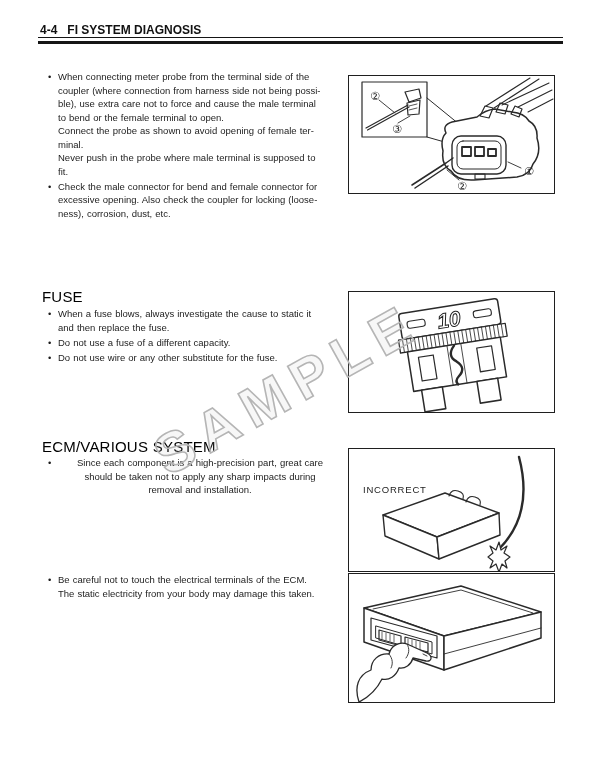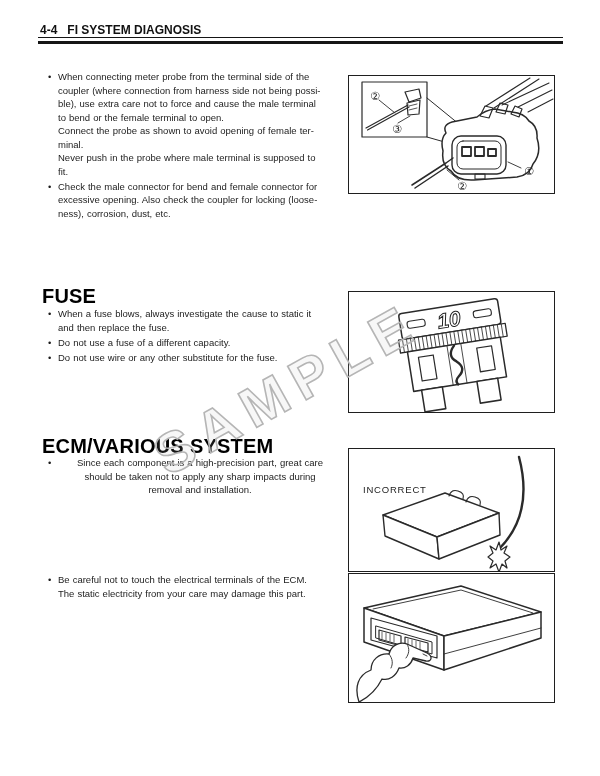--- a/index.html
+++ b/index.html
@@ -13,21 +13,21 @@
   .rule-thin{position:absolute;top:37px;left:38px;right:37px;height:1.4px;background:#151515;}
   .rule-thick{position:absolute;top:41px;left:38px;right:37px;height:3px;background:#151515;}
   
   .tcol{position:absolute;left:42px;width:300px;font-size:9.5px;line-height:13.5px;word-spacing:0.4px;}
   .sec{position:absolute;left:0;width:100%;}
   ul.blist{margin:0;padding:0 0 0 16px;list-style:none;}
   ul.blist li{position:relative;white-space:pre;margin:0 0 1.5px 0;}
   ul.blist li::before{content:"\2022";position:absolute;left:-10px;top:0;}
   .captions{margin-left:148px;white-space:pre;}
   .captions div{margin:0;}
-  h2.shead{margin:0;font-size:20px;line-height:17px;font-weight:bold;color:#000;letter-spacing:0.2px;}
+  h2.shead{margin:0;font-size:15px;line-height:17px;font-weight:normal;color:#000;letter-spacing:0.2px;}
   
   .sec-intro{top:70px;}
   .sec-fuse-h{top:288px;}
   .sec-fuse-l{top:307px;}
   .sec-ecm-h{top:438px;}
   .sec-ecm-l{top:456px;text-align:center;}
   .sec-esd-l{top:573px;}
   
   .fig{position:absolute;border:1.5px solid #1f1f1f;background:#fff;}
   .fig svg{display:block;width:100%;height:100%;}
@@ -101,21 +101,21 @@
       <ul class="blist">
         <li>Since each component is a high-precision part, great care
 should be taken not to apply any sharp impacts during
 removal and installation.</li>
       </ul>
     </div>
 
     <div class="sec sec-esd-l">
       <ul class="blist">
         <li>Be careful not to touch the electrical terminals of the ECM.
-The static electricity from your care may damage this part.</li>
+The static electricity from your body may damage this taken.</li>
       </ul>
     </div>
   </div>
 
   <div class="fig fig1">
     <svg viewBox="0 0 205 117">
       <g class="lineart" stroke-width="1.2">
         <rect x="13" y="6" width="65" height="55"></rect>
         <path d="M17,52 L59,29 M18.5,54 L60,31"></path>
         <path d="M56,16 L70,13 L72,22 L60,26 Z"></path>

